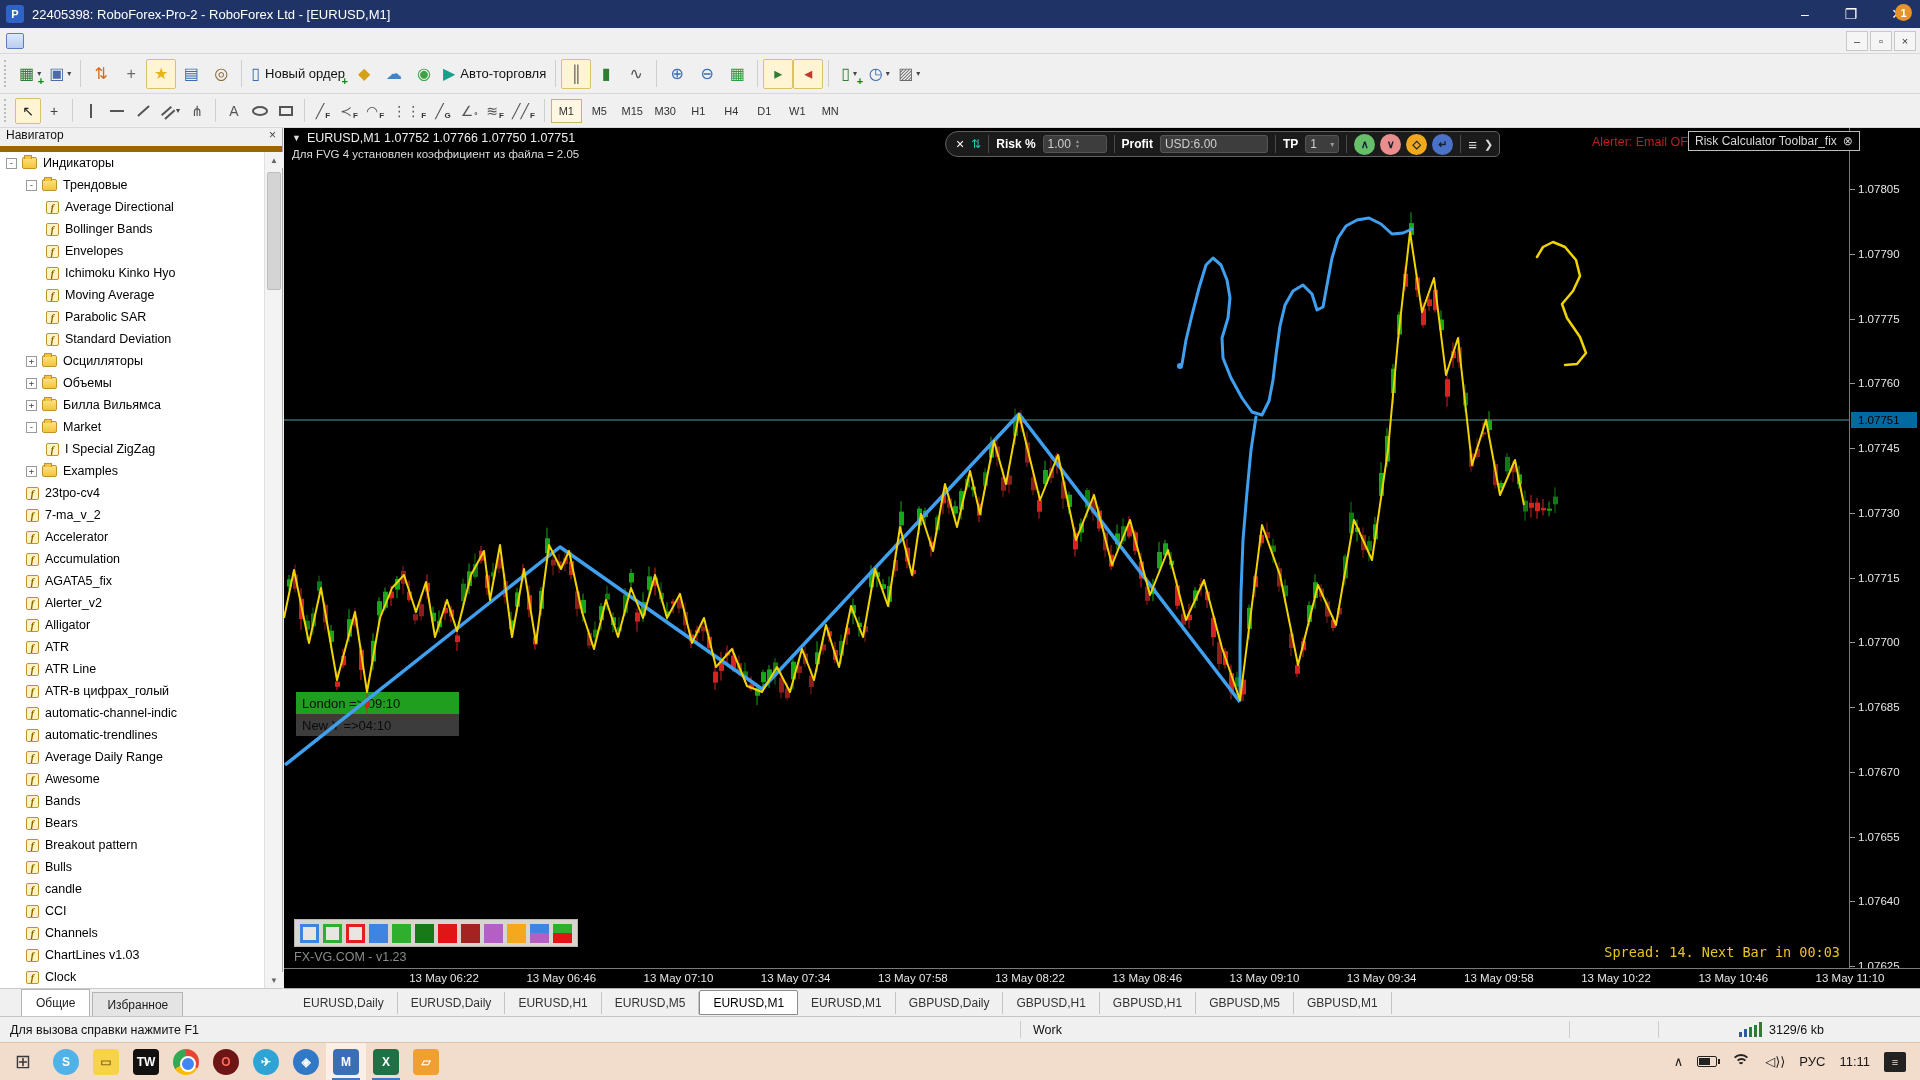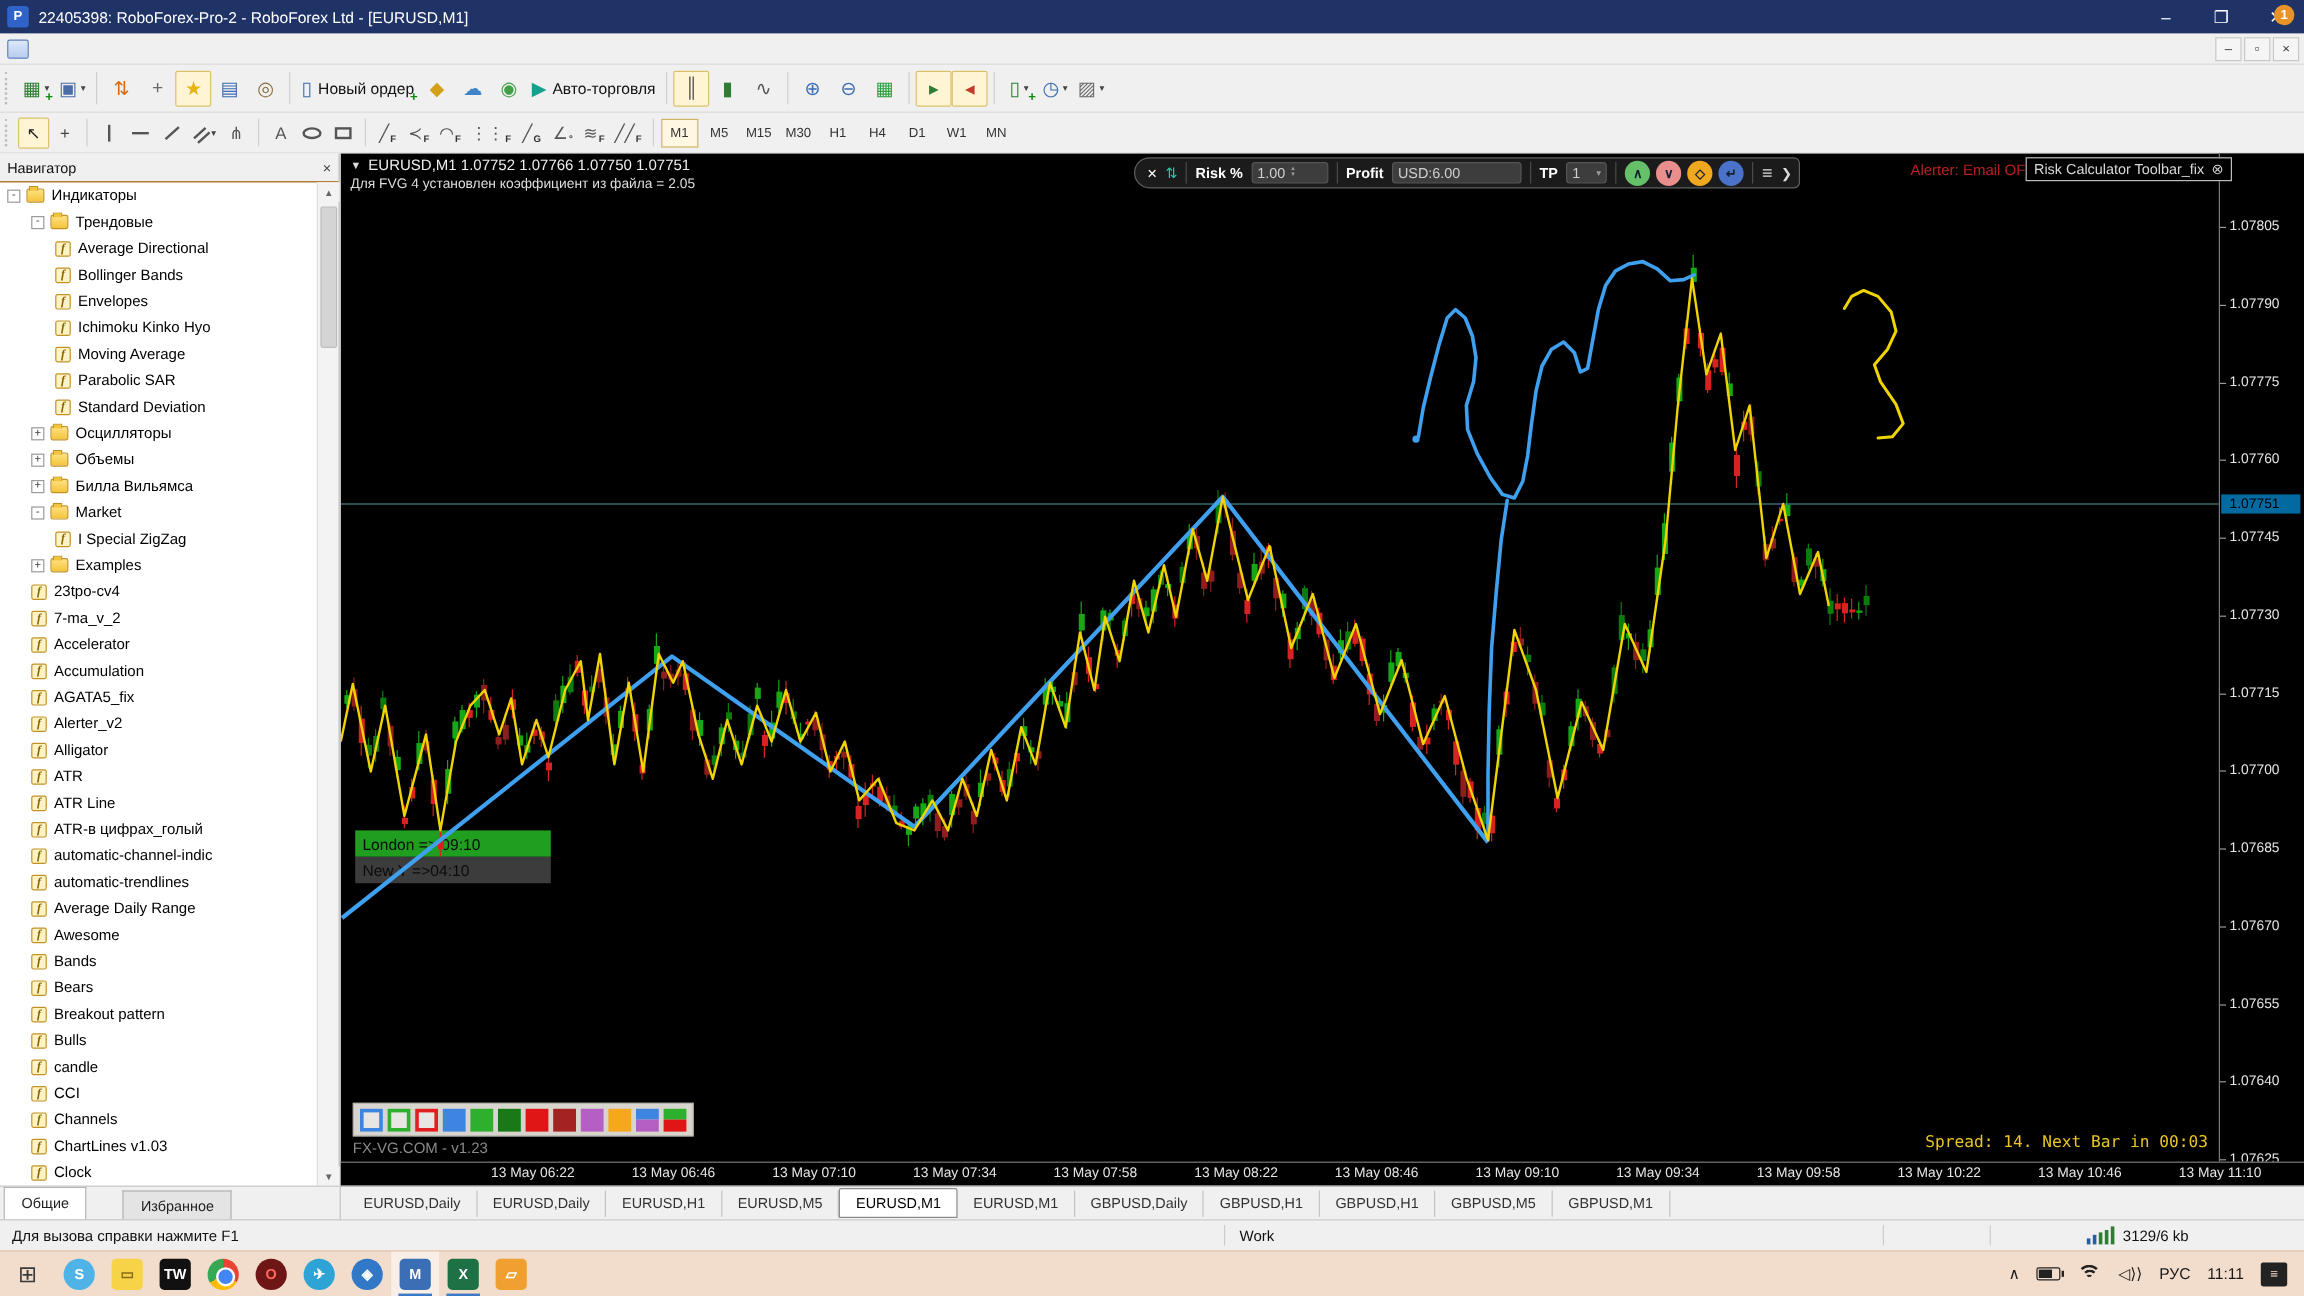--- a/index.html
+++ b/index.html
@@ -37,32 +37,32 @@
   .shape-hline{width:14px;height:2px;background:#555;}
   .shape-trend{width:15px;height:2px;background:#555;transform:rotate(-42deg);}
   .shape-channel{width:13px;height:2px;background:#555;transform:rotate(-42deg);box-shadow:0 5px 0 #555;}
   .shape-ellipse{width:16px;height:10px;border:2px solid #555;border-radius:50%;}
   .shape-rect{width:14px;height:10px;border:2px solid #555;}
   .tfbtn{min-width:31px;height:24px;display:flex;align-items:center;justify-content:center;font-size:11px;color:#333;border:1px solid transparent;margin:0 1px;}
   .tfbtn.active{background:#fff7e2;border-color:#cdb269;}
 
   
   #navigator{position:absolute;left:0;top:128px;width:283px;height:888px;background:#fff;border-right:1px solid #a8a8a8;}
-  #nav-header{height:24px;background:#f0f0f0;border-bottom:1px solid #a16207;display:flex;align-items:center;font-size:12px;color:#111;padding:0 6px;}
+  #nav-header{height:24px;background:#f0f0f0;border-bottom:6px solid #a16207;display:flex;align-items:flex-start;font-size:12px;color:#111;padding:0 6px;}
   #nav-close{margin-left:auto;font-size:12px;color:#444;}
   #nav-tree{position:absolute;left:0;top:24px;width:265px;height:836px;overflow:hidden;}
   .tree-row{height:22px;display:flex;align-items:center;font-size:12.5px;color:#000;white-space:nowrap;}
   .expander{width:11px;height:11px;border:1px solid #9a9a9a;background:#fff;font-size:9px;line-height:9px;text-align:center;color:#444;margin-right:5px;flex:0 0 auto;font-family:"DejaVu Sans Mono",monospace;}
   .dir-icon{width:15px;height:12px;background:linear-gradient(#ffe184,#f3c53b);border:1px solid #c2922a;border-radius:2px;margin-right:6px;flex:0 0 auto;position:relative;}
   .dir-icon::before{content:"";position:absolute;left:1px;top:-3px;width:6px;height:3px;background:#f3c53b;border:1px solid #c2922a;border-bottom:none;border-radius:1px 1px 0 0;}
   .fx-icon{width:13px;height:13px;background:#fff3c4;border:1px solid #c2922a;border-radius:2px;color:#8a6200;font:italic bold 10px "Liberation Serif",serif;display:flex;align-items:center;justify-content:center;margin-right:6px;flex:0 0 auto;}
   #nav-scroll{position:absolute;right:0;top:24px;width:18px;height:836px;background:#f3f3f3;border-left:1px solid #e0e0e0;}
   #nav-scroll .arr{position:absolute;left:0;width:18px;height:16px;color:#666;font-size:8px;display:flex;align-items:center;justify-content:center;background:#f3f3f3;}
   #nav-thumb{position:absolute;left:2px;top:20px;width:14px;height:118px;background:#d4d4d4;border:1px solid #bdbdbd;border-radius:2px;}
-  #nav-tabs{position:absolute;left:0;bottom:0;width:283px;height:28px;background:#f0f0f0;border-top:1px solid #c9c9c9;display:flex;align-items:flex-end;padding-left:3px;gap:28px;}
+  #nav-tabs{position:absolute;left:0;bottom:0;width:283px;height:28px;background:#f0f0f0;border-top:1px solid #c9c9c9;display:flex;align-items:flex-end;padding-left:21px;}
   .navtab{height:24px;padding:0 14px;font-size:12px;color:#222;display:flex;align-items:center;border:1px solid #b4b4b4;border-bottom:none;background:#e4e4e4;margin-right:2px;}
   .navtab.active{background:#fff;height:27px;}
 
   
   #chartwin{position:absolute;left:284px;top:128px;width:1636px;height:888px;background:#000;}
   #chart-svg{position:absolute;left:0;top:0;z-index:2;pointer-events:none;}
   .overlay{position:absolute;z-index:3;}
   #symbol-line{left:8px;top:3px;color:#eee;font-size:12.5px;display:flex;align-items:center;gap:6px;}
   #symbol-line .tri{font-size:9px;color:#ddd;}
   #info-line{left:8px;top:20px;color:#ddd;font-size:11.5px;}

